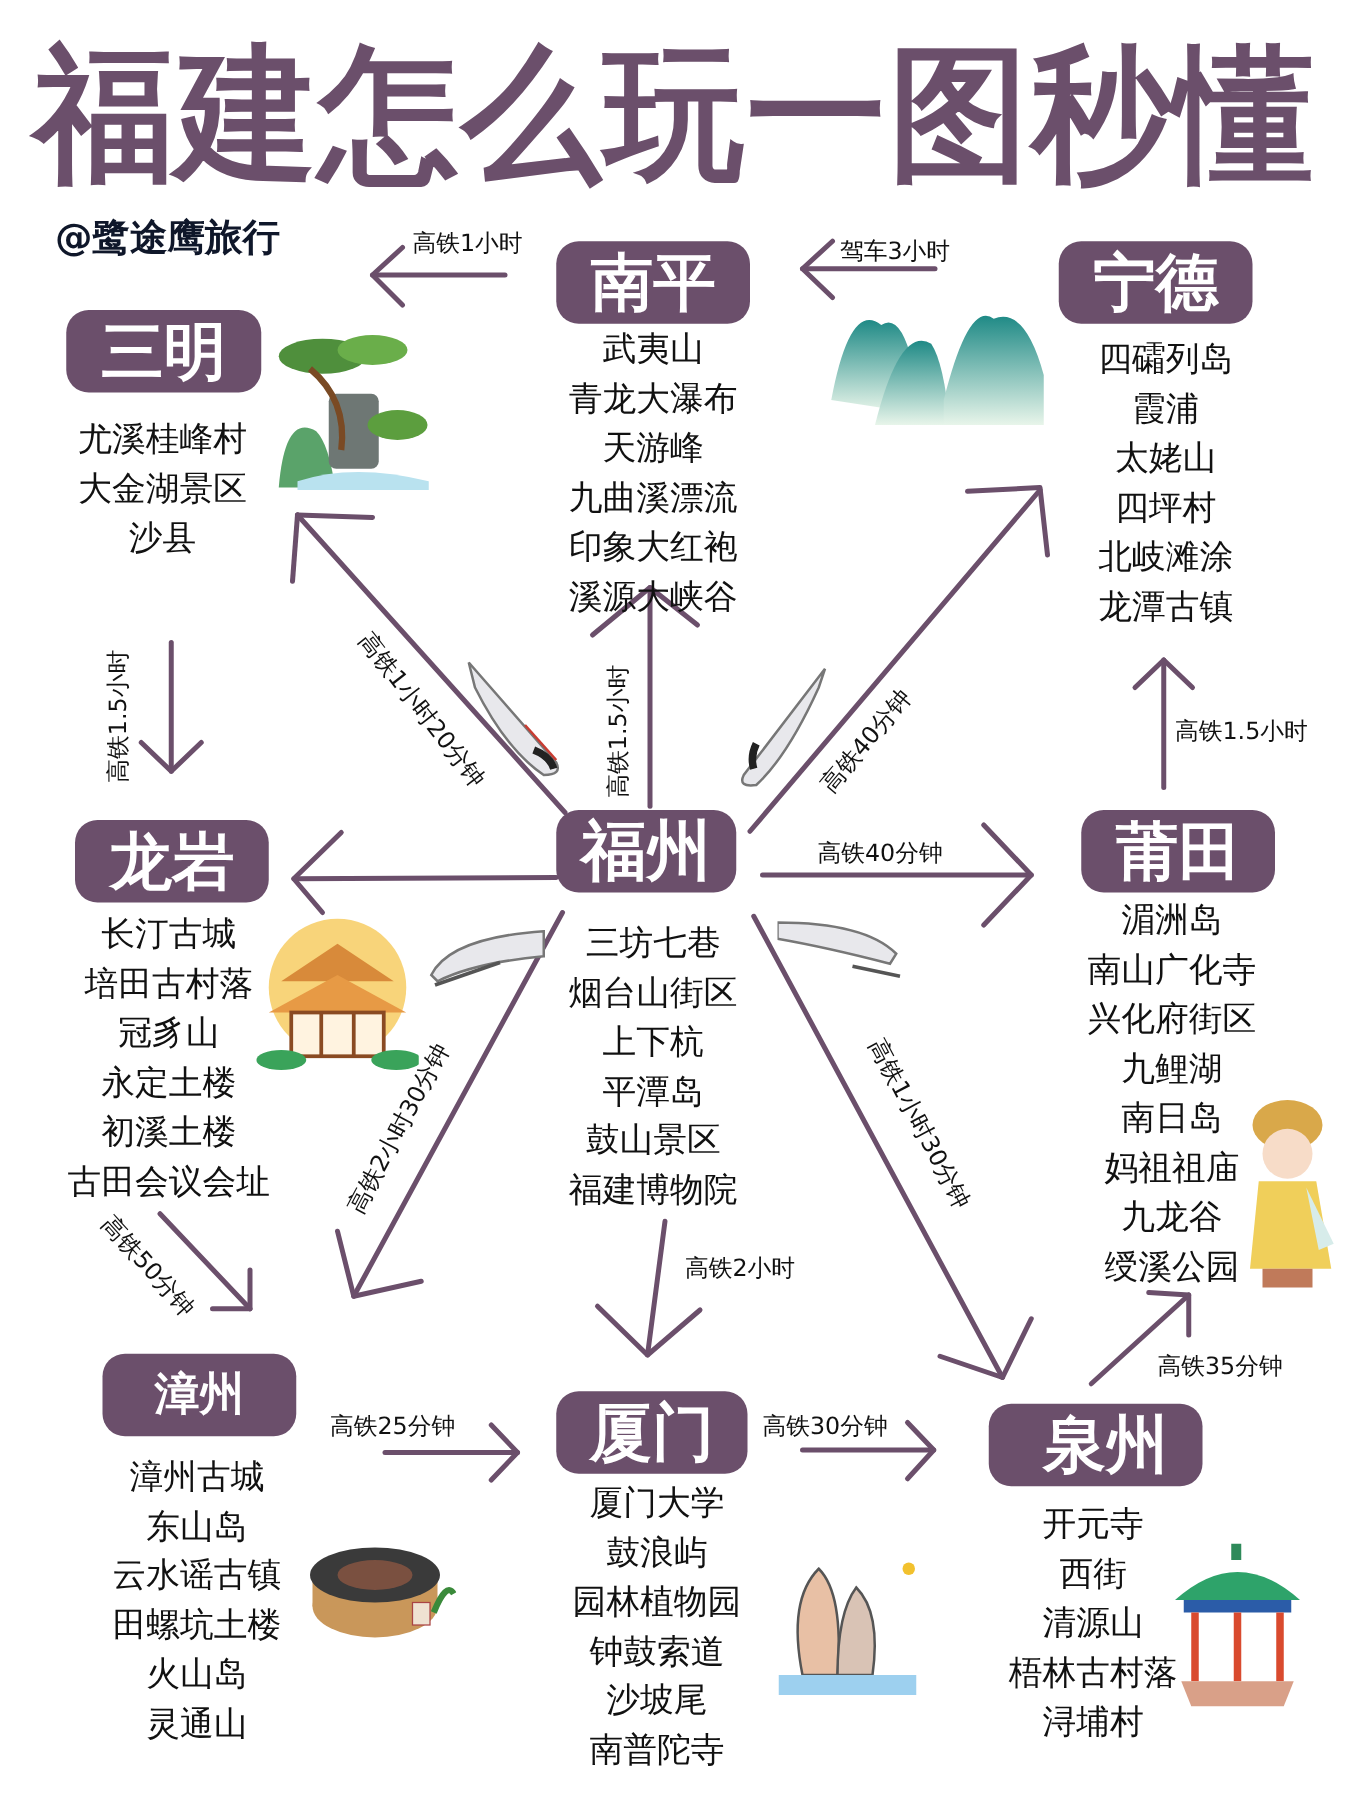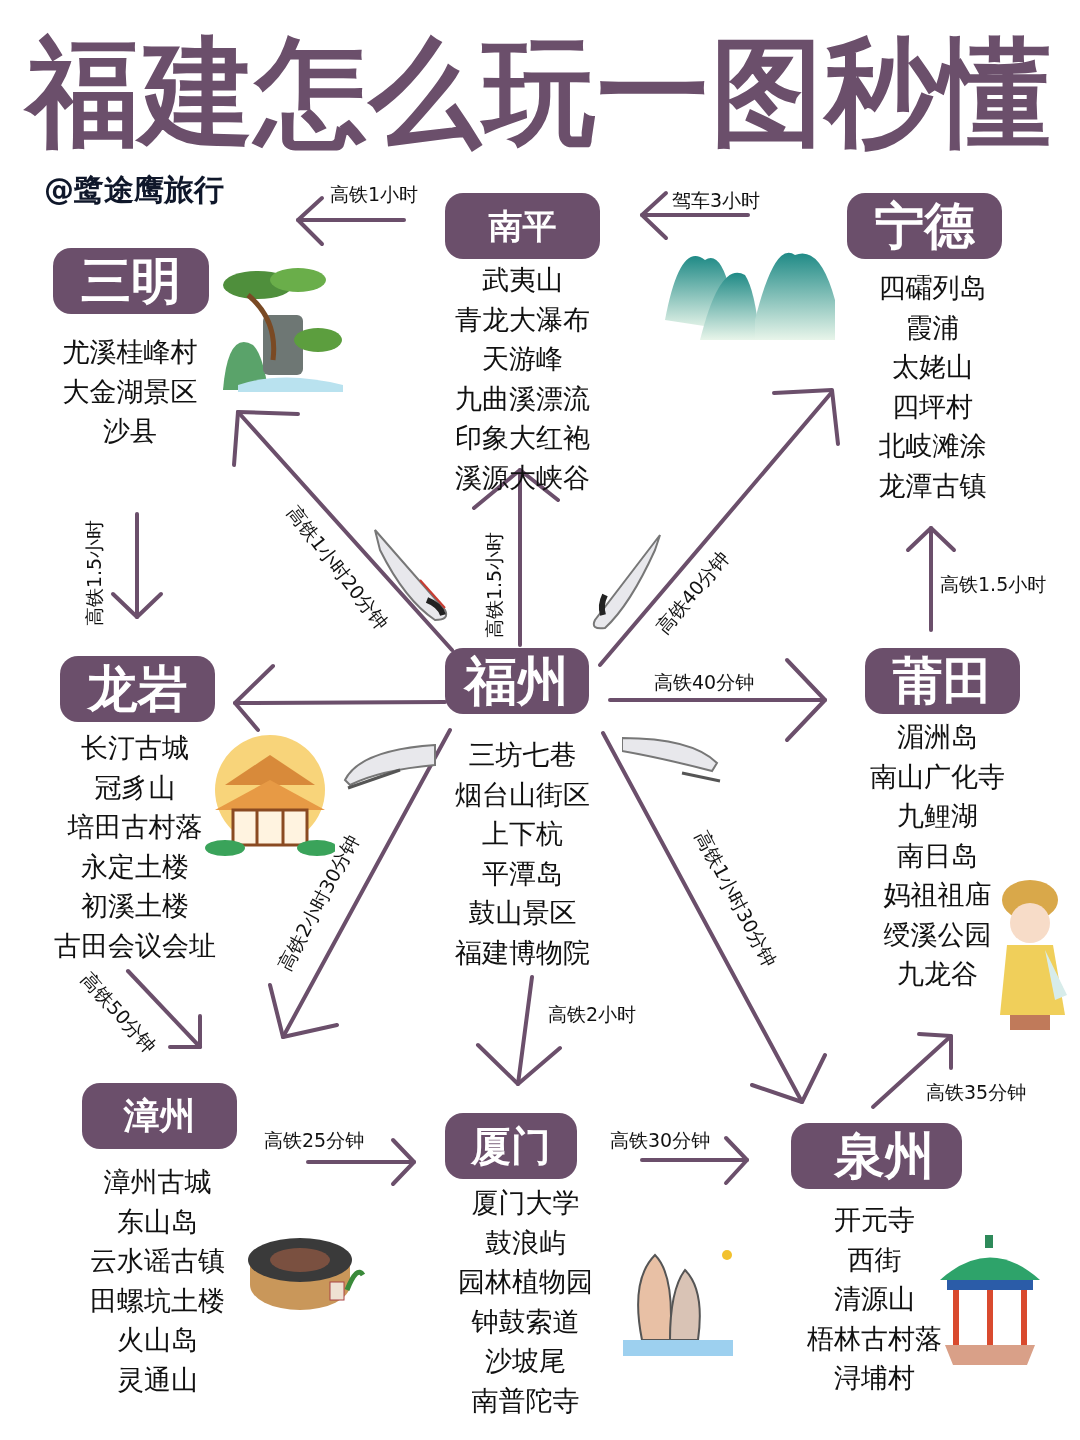--- a/index.html
+++ b/index.html
@@ -122,39 +122,39 @@
 <div class="lbl" style="left:548px;top:1002px;">高铁2小时</div>
 <div class="lbl" style="left:660px;top:886px;transform:rotate(62deg);transform-origin:center;">高铁1小时30分钟</div>
 <div class="lbl" style="left:68px;top:1000px;transform:rotate(48deg);transform-origin:center;">高铁50分钟</div>
 <div class="lbl" style="left:264px;top:1128px;">高铁25分钟</div>
 <div class="lbl" style="left:610px;top:1128px;">高铁30分钟</div>
 <div class="lbl" style="left:926px;top:1080px;">高铁35分钟</div>
 
 <div class="city-badge" style="left:53px;top:248px;width:156px;height:66px;font-size:50px;line-height:66px;">
     <span>三明</span>
   </div>
-<div class="city-badge" style="left:445px;top:193px;width:155px;height:66px;font-size:34px;line-height:66px;">
+<div class="city-badge" style="left:445px;top:193px;width:155px;height:66px;font-size:50px;line-height:66px;">
     <span>南平</span>
   </div>
 <div class="city-badge" style="left:847px;top:193px;width:155px;height:66px;font-size:50px;line-height:66px;">
     <span>宁德</span>
   </div>
 <div class="city-badge" style="left:60px;top:656px;width:155px;height:66px;font-size:50px;line-height:66px;">
     <span>龙岩</span>
   </div>
 <div class="city-badge" style="left:445px;top:648px;width:144px;height:66px;font-size:52px;line-height:66px;">
     <span>福州</span>
   </div>
 <div class="city-badge" style="left:865px;top:648px;width:155px;height:66px;font-size:50px;line-height:66px;">
     <span>莆田</span>
   </div>
 <div class="city-badge" style="left:82px;top:1083px;width:155px;height:66px;font-size:36px;line-height:66px;">
     <span>漳州</span>
   </div>
-<div class="city-badge" style="left:445px;top:1113px;width:132px;height:66px;font-size:40px;line-height:66px;">
+<div class="city-badge" style="left:445px;top:1113px;width:153px;height:66px;font-size:50px;line-height:66px;">
     <span>厦门</span>
   </div>
 <div class="city-badge" style="left:791px;top:1123px;width:155px;height:66px;font-size:50px;line-height:66px;padding-left:16px;">
     <span>泉州</span>
   </div>
 
 <div class="spots" style="left:30px;top:332px;width:200px;">
   <span class="spot">尤溪桂峰村</span>
   <span class="spot">大金湖景区</span>
   <span class="spot">沙县</span>
@@ -170,42 +170,43 @@
 <div class="spots" style="left:830px;top:268px;width:205px;">
   <span class="spot">四礵列岛</span>
   <span class="spot">霞浦</span>
   <span class="spot">太姥山</span>
   <span class="spot">四坪村</span>
   <span class="spot">北岐滩涂</span>
   <span class="spot">龙潭古镇</span>
 </div>
 <div class="spots" style="left:30px;top:728px;width:210px;">
   <span class="spot">长汀古城</span>
+  <span class="spot">培田古村落</span>
   <span class="spot">冠豸山</span>
-  <span class="spot">培田古村落</span>
   <span class="spot">永定土楼</span>
   <span class="spot">初溪土楼</span>
   <span class="spot">古田会议会址</span>
 </div>
 <div class="spots" style="left:420px;top:735px;width:205px;">
   <span class="spot">三坊七巷</span>
   <span class="spot">烟台山街区</span>
   <span class="spot">上下杭</span>
   <span class="spot">平潭岛</span>
   <span class="spot">鼓山景区</span>
   <span class="spot">福建博物院</span>
 </div>
 <div class="spots" style="left:835px;top:717px;width:205px;">
   <span class="spot">湄洲岛</span>
   <span class="spot">南山广化寺</span>
+  <span class="spot">兴化府街区</span>
   <span class="spot">九鲤湖</span>
   <span class="spot">南日岛</span>
   <span class="spot">妈祖祖庙</span>
+  <span class="spot">九龙谷</span>
   <span class="spot">绶溪公园</span>
-  <span class="spot">九龙谷</span>
 </div>
 <div class="spots" style="left:55px;top:1162px;width:205px;">
   <span class="spot">漳州古城</span>
   <span class="spot">东山岛</span>
   <span class="spot">云水谣古镇</span>
   <span class="spot">田螺坑土楼</span>
   <span class="spot">火山岛</span>
   <span class="spot">灵通山</span>
 </div>
 <div class="spots" style="left:423px;top:1183px;width:205px;">

